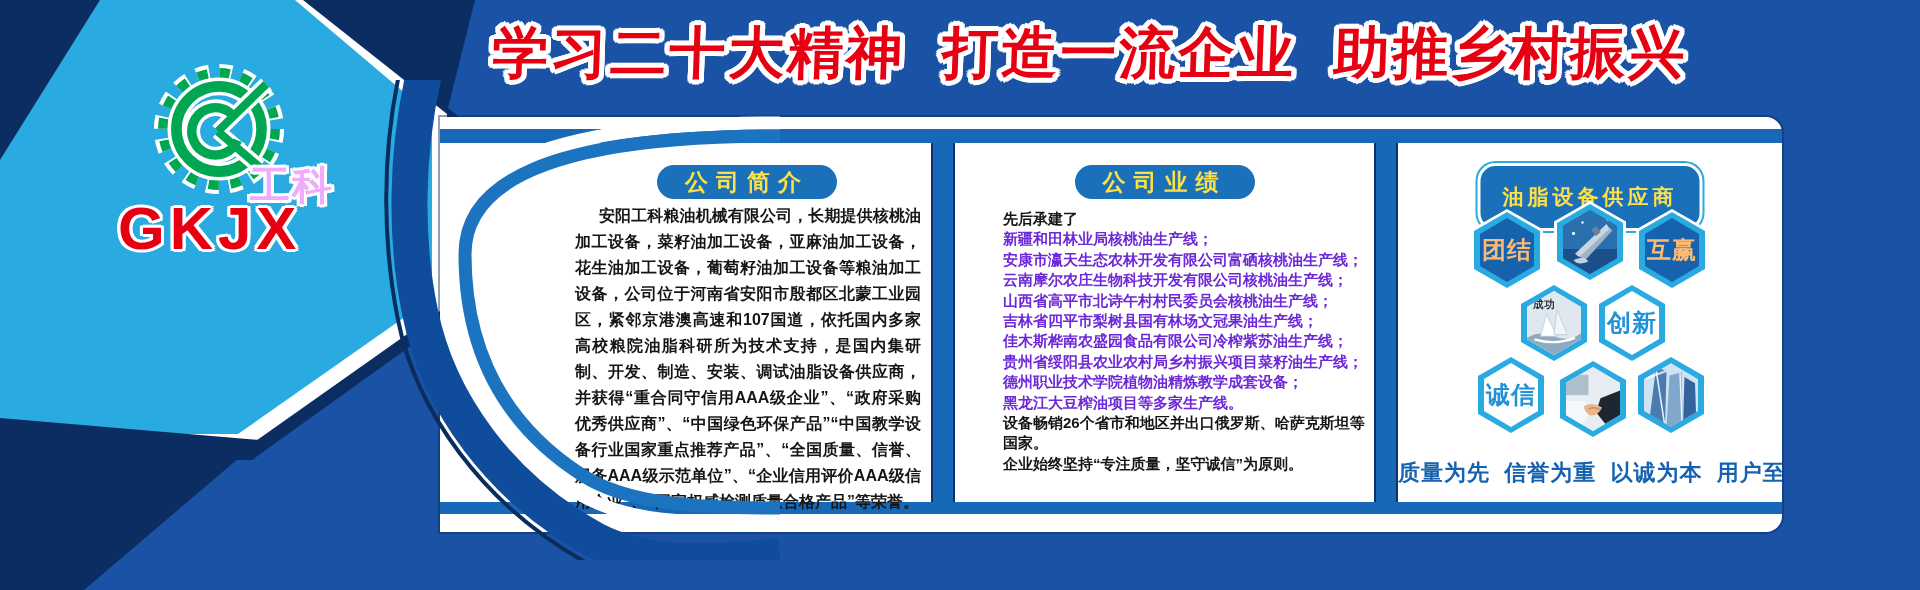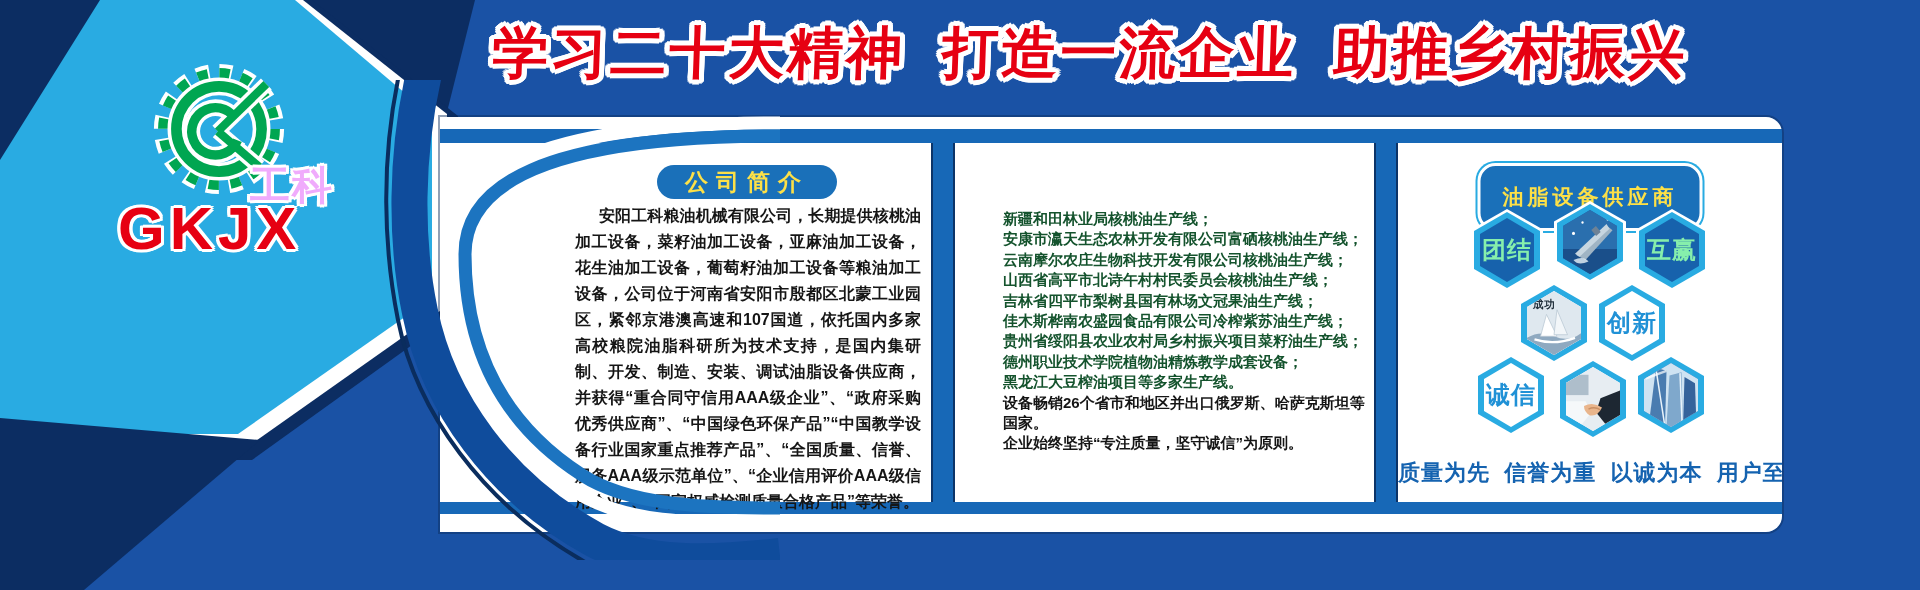--- a/index.html
+++ b/index.html
@@ -59,28 +59,28 @@
   .pill2{left:50%;top:22px;transform:translateX(-50%);}
   .pill3{left:50%;top:20px;transform:translateX(-50%);border:3px solid #fff;
      box-shadow:0 0 0 2px #29ABE2;height:30px;line-height:30px;font-size:21px;
      letter-spacing:4px;padding:16px 22px;}
 
   .intro-text{position:absolute;left:135px;right:10px;top:60px;font-size:16px;
      line-height:26px;color:#151515;font-weight:600;text-align:justify;
      text-indent:1.5em;}
   .ach{position:absolute;left:48px;right:8px;top:66px;font-size:15px;
      line-height:20.4px;font-weight:600;color:#151515;}
-  .ach .proj{color:#14532d;font-family:Liberation Serif, serif;}
+  .ach .proj{color:#6d28d9;font-family:Liberation Serif, serif;}
 
   
   .hex{position:absolute;width:72px;height:82px;background:#fff;}
   .hex,.hex .hb,.hex .hc{clip-path:polygon(50% 0,100% 25%,100% 75%,50% 100%,0 75%,0 25%);}
   .hex .hb{position:absolute;inset:3px;background:#29ABE2;}
   .hex .hc{position:absolute;inset:9px;background:#1762AC;display:flex;
-     align-items:center;justify-content:center;color:#86efac;font-size:24px;
+     align-items:center;justify-content:center;color:#fdba74;font-size:24px;
      font-weight:900;letter-spacing:1px;overflow:hidden;}
   .hex .hc.white{background:#fff;color:#2091D6;}
   .hex .hc svg{width:100%;height:100%;display:block;}
   .slogan3{position:absolute;left:0;right:0;top:315px;text-align:center;
      font-size:22px;font-weight:900;color:#1563B0;letter-spacing:1px;white-space:pre;}
 
   .swoosh{left:360px;top:80px;pointer-events:none;}
 </style>
 </head>
 <body>
@@ -117,21 +117,23 @@
     <div class="cbody">
 
       <div class="panel p1">
         <div class="pill pill1">公司简介</div>
         <div class="intro-text">安阳工科粮油机械有限公司，长期提供核桃油加工设备，菜籽油加工设备，亚麻油加工设备，花生油加工设备，葡萄籽油加工设备等粮油加工设备，公司位于河南省安阳市殷都区北蒙工业园区，紧邻京港澳高速和107国道，依托国内多家高校粮院油脂科研所为技术支持，是国内集研制、开发、制造、安装、调试油脂设备供应商，并获得“重合同守信用AAA级企业”、“政府采购优秀供应商”、“中国绿色环保产品”“中国教学设备行业国家重点推荐产品”、“全国质量、信誉、服务AAA级示范单位”、“企业信用评价AAA级信用企业”、“国家权威检测质量合格产品”等荣誉。</div>
       </div>
 
       <div class="gutter"></div>
 
       <div class="panel p2">
+        <div class="pill pill2">公司业绩</div>
         <div class="ach">
+          <div>先后承建了</div>
           <div class="proj">新疆和田林业局核桃油生产线；</div>
           <div class="proj">安康市瀛天生态农林开发有限公司富硒核桃油生产线；</div>
           <div class="proj">云南摩尔农庄生物科技开发有限公司核桃油生产线；</div>
           <div class="proj">山西省高平市北诗午村村民委员会核桃油生产线；</div>
           <div class="proj">吉林省四平市梨树县国有林场文冠果油生产线；</div>
           <div class="proj">佳木斯桦南农盛园食品有限公司冷榨紫苏油生产线；</div>
           <div class="proj">贵州省绥阳县农业农村局乡村振兴项目菜籽油生产线；</div>
           <div class="proj">德州职业技术学院植物油精炼教学成套设备；</div>
           <div class="proj">黑龙江大豆榨油项目等多家生产线。</div>
           <div>设备畅销26个省市和地区并出口俄罗斯、哈萨克斯坦等国家。</div>

